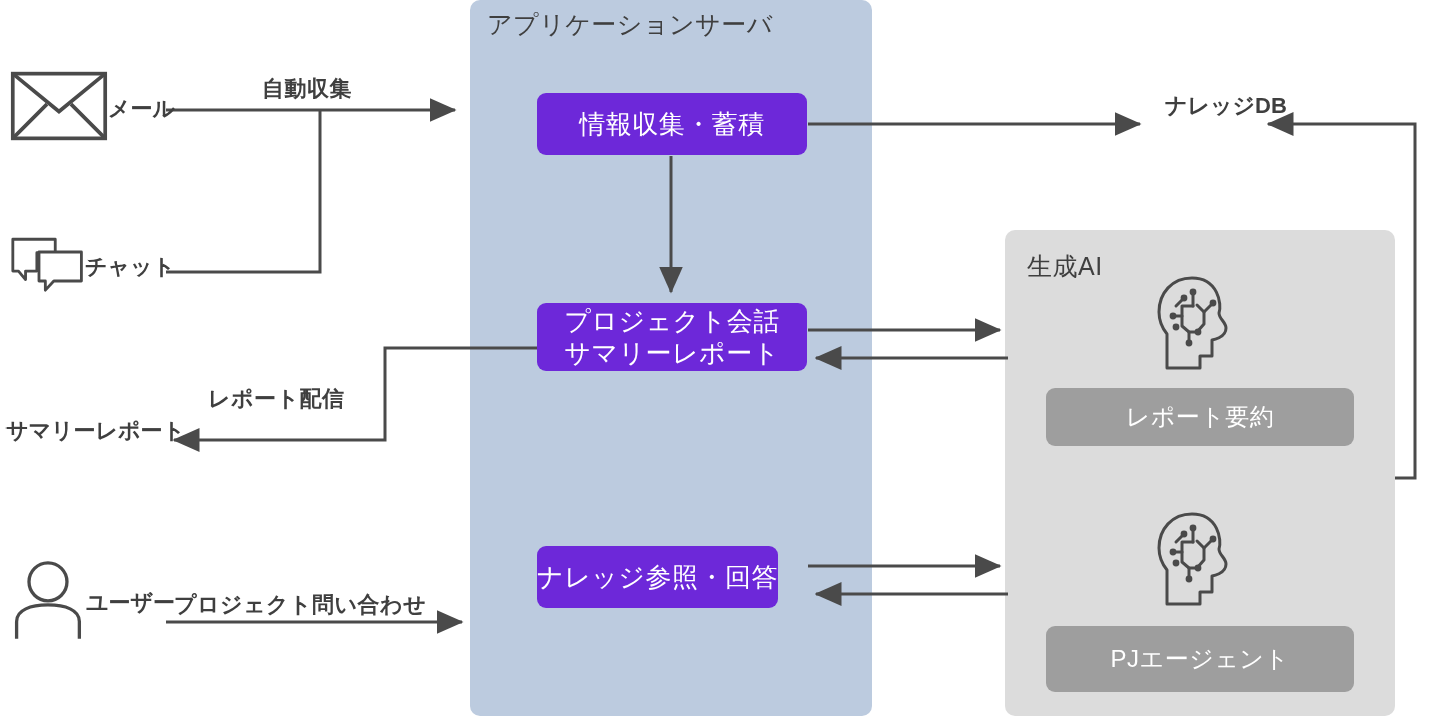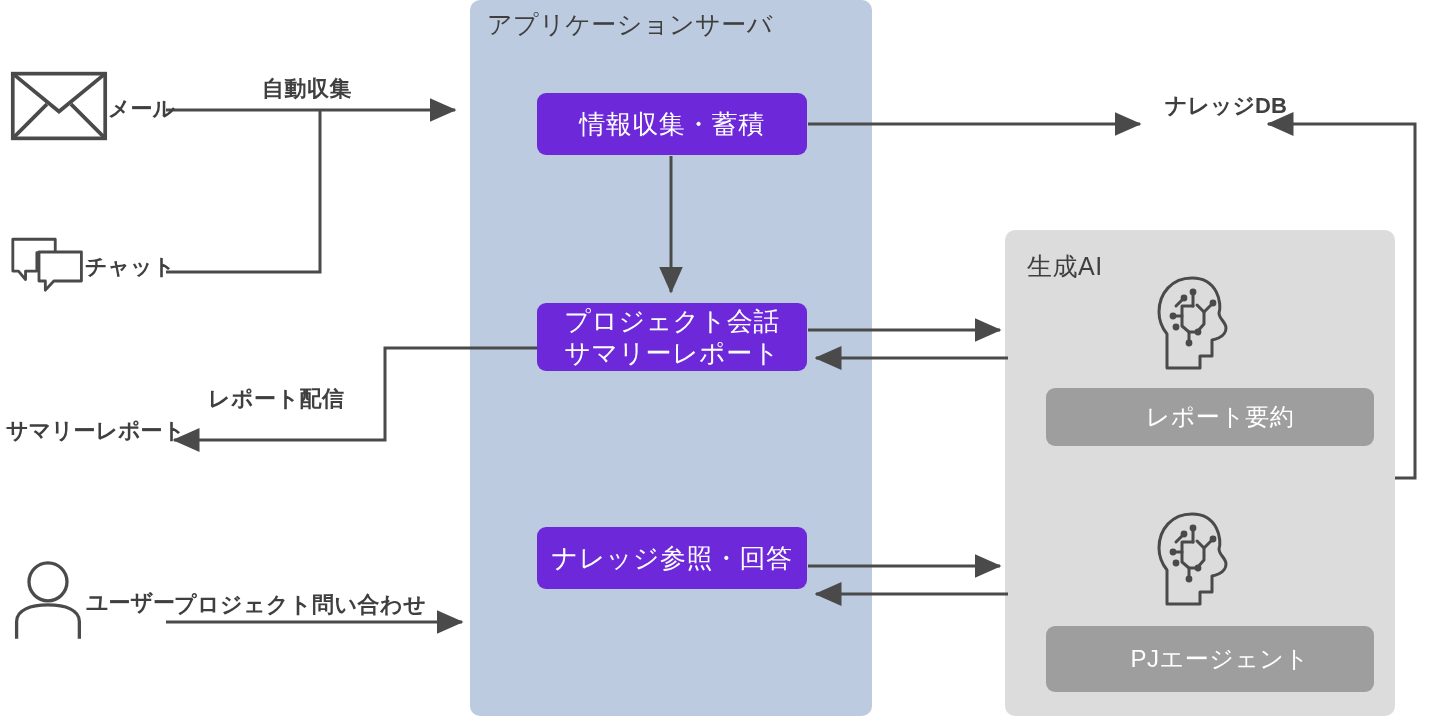--- a/index.html
+++ b/index.html
@@ -57,35 +57,34 @@
     align-items: center;
     justify-content: center;
     text-align: center;
     font-size: 26px;
     line-height: 1.25;
     letter-spacing: 0.5px;
     white-space: pre-line;
   }
   #proc-collect  { left: 537px; top: 93px;  width: 270px; height: 62px; }
   #proc-summary  { left: 537px; top: 303px; width: 270px; height: 68px; }
-  #proc-knowledge{ left: 537px; top: 527px; width: 270px; height: 62px; }
+  #proc-knowledge{ left: 537px; top: 546px; width: 241px; height: 62px; }
 
   
   .chip {
     position: absolute;
     background: #9e9e9e;
     border-radius: 9px;
     color: #ffffff;
     display: flex;
     align-items: center;
     justify-content: center;
     font-size: 24px;
     letter-spacing: 0.5px;
     white-space: nowrap;
-    padding-left: 20px;
   }
   #chip-report { left: 1046px; top: 388px; width: 308px; height: 58px; }
   #chip-agent  { left: 1046px; top: 626px; width: 308px; height: 66px; }
 
   
   .node {
     position: absolute;
     display: flex;
     flex-direction: row;
     align-items: center;

